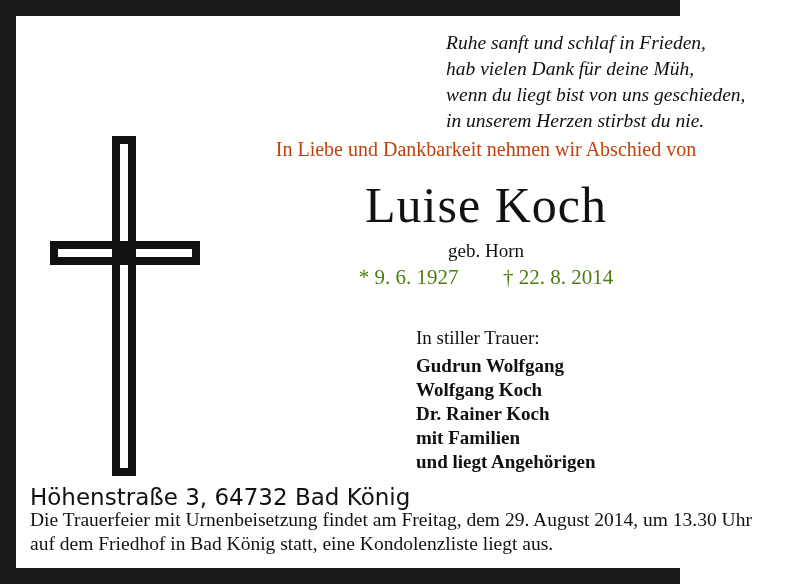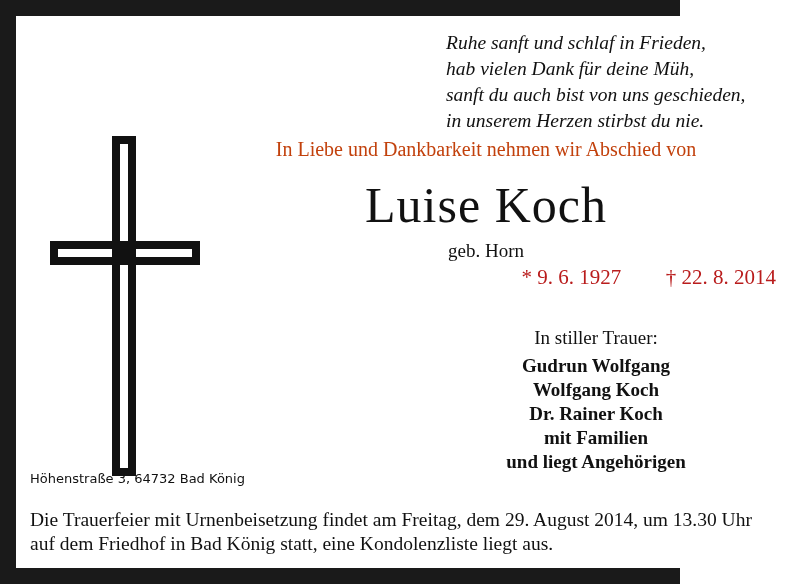--- a/index.html
+++ b/index.html
@@ -122,47 +122,46 @@
     text-align: center;
     font-size: 19px;
     font-weight: normal;
     color: #111111;
   }
   .dates {
     position: absolute;
     left: 180px;
     top: 249px;
     width: 580px;
-    text-align: right;
+    text-align: center;
     font-size: 21px;
-    color: #b91c1c;
+    color: #4d7c0f;
   }
   .dates .sep { display: inline-block; width: 34px; }
 
   
   .mourn {
     position: absolute;
     left: 400px;
     top: 310px;
     width: 360px;
-    text-align: center;
     font-size: 19px;
     line-height: 24px;
     color: #111111;
   }
   .mourn .mourn-title { font-weight: normal; margin-bottom: 4px; }
   .mourn .mourn-name { font-weight: bold; }
 
   
   .address {
     position: absolute;
     left: 14px;
-    top: 455px;
+    top: 468px;
     font-family: "DejaVu Sans", sans-serif;
-    font-size: 13px;
+    font-size: 23px;
     color: #111111;
   }
   .ceremony {
     position: absolute;
     left: 14px;
     top: 492px;
     width: 742px;
     font-size: 19.5px;
     line-height: 24px;
     color: #111111;
@@ -171,21 +170,21 @@
 </style>
 </head>
 <body>
 
 <div class="obituary">
   <div class="inner">
 
     <div class="verse">
       <div>Ruhe sanft und schlaf in Frieden,</div>
       <div>hab vielen Dank für deine Müh,</div>
-      <div>sanft du auch bist von uns geschieden,</div>
+      <div>wenn du liegt bist von uns geschieden,</div>
       <div>in unserem Herzen stirbst du nie.</div>
     </div>
 
     <div class="cross">
       <div class="vbar"></div>
       <div class="hbar"></div>
       <div class="inlay-v"></div>
       <div class="inlay-h"></div>
       <div class="block"></div>
     </div>

